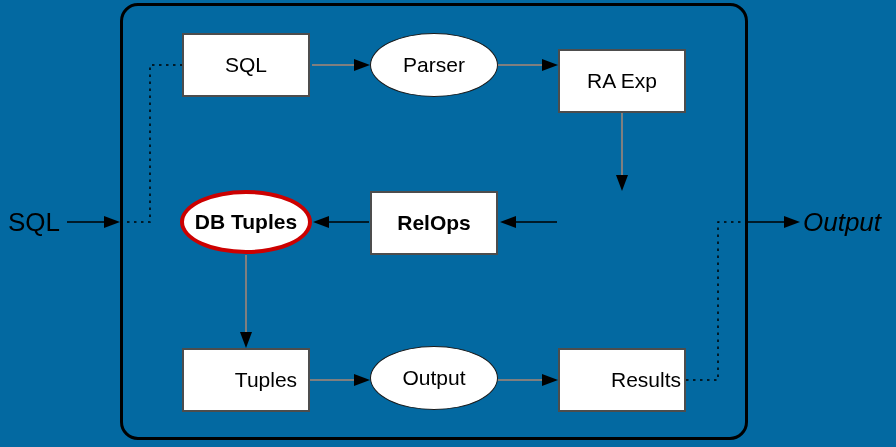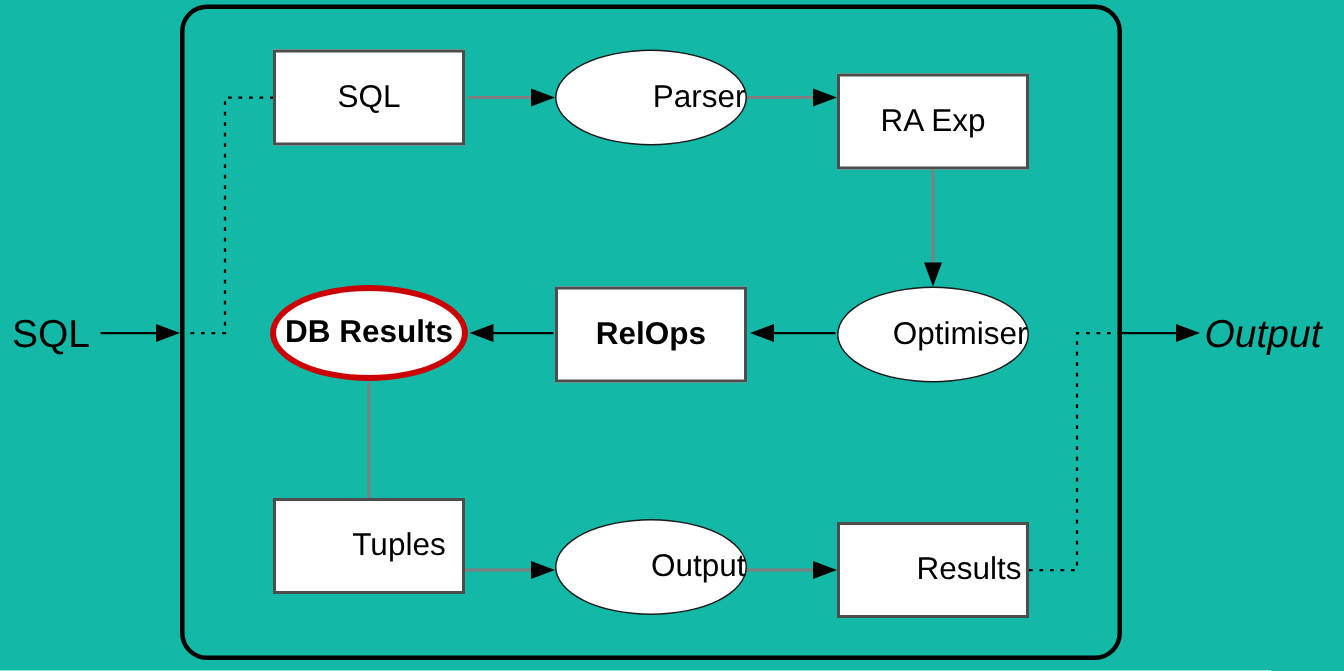--- a/index.html
+++ b/index.html
@@ -5,21 +5,21 @@
   html, body {
     margin: 0;
     padding: 0;
     background: #ffffff;
     font-family: "Liberation Sans", sans-serif;
   }
   .canvas {
     position: relative;
     width: 896px;
     height: 447px;
-    background: #14b8a6;
+    background: #0369a1;
     overflow: hidden;
   }
   .outer-frame {
     position: absolute;
     left: 120px;
     top: 3px;
     width: 628px;
     height: 437px;
     border: 3px solid #000000;
     border-radius: 18px;
@@ -47,21 +47,20 @@
   .rect {
     width: 128px;
     height: 64px;
     border: 2px solid #4d4d4d;
   }
   .ellipse {
     width: 128px;
     height: 64px;
     border: 1.5px solid #1a1a1a;
     border-radius: 50%;
-    justify-content: flex-end;
   }
   .highlight-ellipse {
     width: 132px;
     height: 64px;
     border: 4px solid #cc0000;
     border-radius: 50%;
     font-weight: bold;
   }
   .ext-label {
     position: absolute;
@@ -119,30 +118,27 @@
     <span>SQL</span>
   </div>
   <div class="node ellipse" style="left:370px; top:33px;">
     <span>Parser</span>
   </div>
   <div class="node rect" style="left:558px; top:33px;margin-top:16px;">
     <span>RA Exp</span>
   </div>
 
   <div class="node highlight-ellipse" style="left:180px; top:190px;">
-    <span>DB Results</span>
+    <span>DB Tuples</span>
   </div>
   <div class="node rect" style="left:370px; top:191px;font-weight:bold;">
     <span>RelOps</span>
   </div>
-  <div class="node ellipse" style="left:558px; top:191px;">
-    <span>Optimiser</span>
-  </div>
 
-  <div class="node rect" style="left:182px; top:332px;padding-left:40px;">
+  <div class="node rect" style="left:182px; top:348px;padding-left:40px;">
     <span>Tuples</span>
   </div>
   <div class="node ellipse" style="left:370px; top:346px;">
     <span>Output</span>
   </div>
   <div class="node rect" style="left:558px; top:348px;padding-left:48px;">
     <span>Results</span>
   </div>
 
   <div class="ext-label" style="left:8px; top:206px;">SQL</div>

